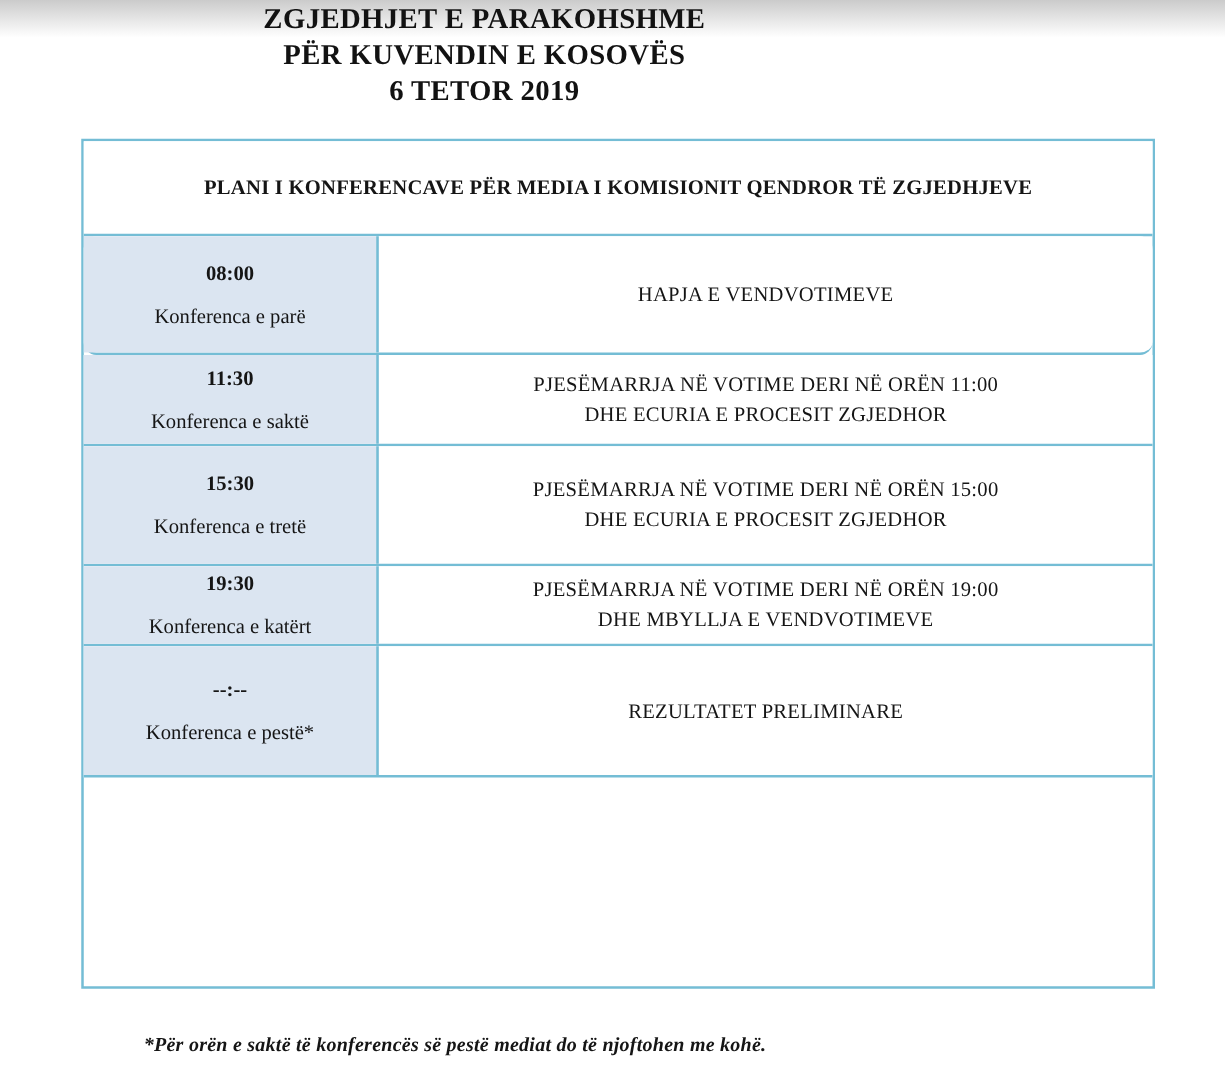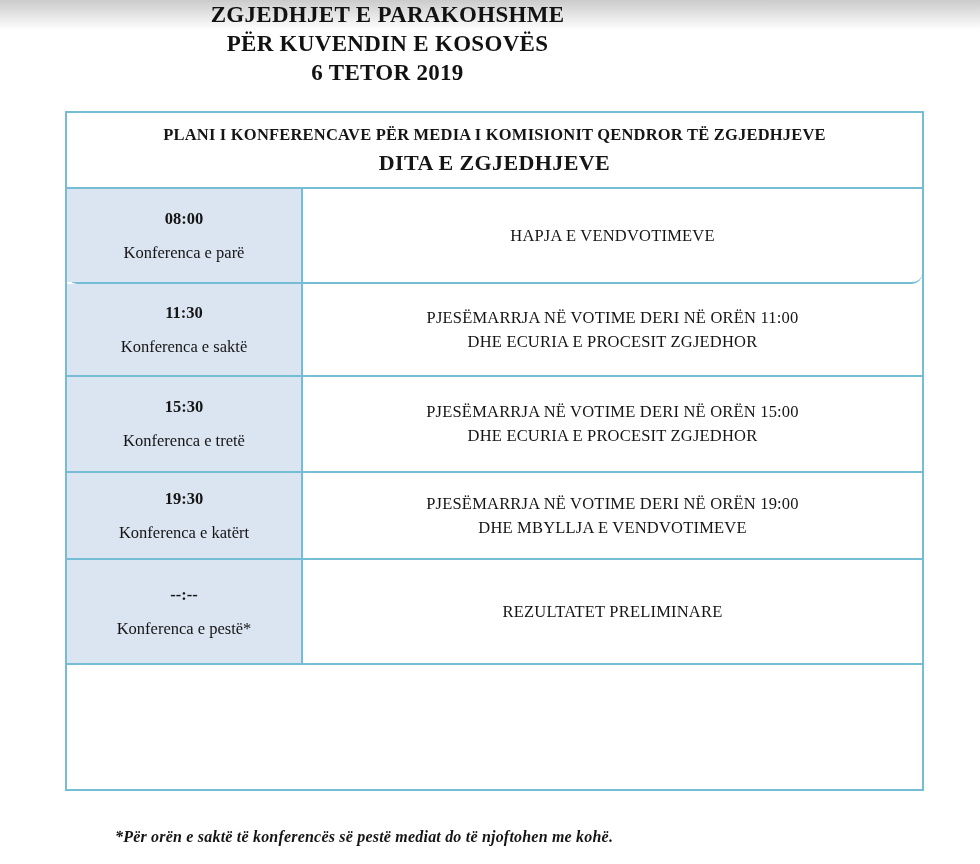--- a/index.html
+++ b/index.html
@@ -26,23 +26,23 @@
   }
   .t-header {
     height:76px; border-bottom:2px solid #74bdd5;
     display:flex; flex-direction:column; justify-content:center; align-items:center;
     background:#ffffff;
   }
   .t-header .h1 { font-size:16.5px; font-weight:bold; letter-spacing:0.2px; }
   .t-header .h2 { font-size:22px; font-weight:bold; margin-top:5px; letter-spacing:0.4px; }
   .t-row { display:flex; border-bottom:2px solid #74bdd5; background:#ffffff; }
   .t-row.r1 { height:95px;border-radius:10px; }
-  .t-row.r2 { height:93px; }
+  .t-row.r2 { height:73px; }
   .t-row.r3 { height:96px; }
-  .t-row.r4 { height:87px; }
+  .t-row.r4 { height:64px; }
   .t-row.r5 { height:105px; }
   .cell-left {
     width:236px; background:#dbe5f1; border-right:2px solid #74bdd5;
     display:flex; flex-direction:column; justify-content:center; align-items:center;
     text-align:center;
   }
   .cell-left .time { font-weight:bold; font-size:16.5px; }
   .cell-left .name { font-size:16.5px; margin-top:14px; }
   .cell-right {
     flex:1; display:flex; flex-direction:column; justify-content:center; align-items:center;
@@ -67,21 +67,20 @@
 <div class="doc-title">
   <div>ZGJEDHJET E PARAKOHSHME</div>
   <div>PËR KUVENDIN E KOSOVËS</div>
   <div>6 TETOR 2019</div>
 </div>
 
 <div class="schedule-table">
 
   <div class="t-header">
     <div class="h1">PLANI I KONFERENCAVE PËR MEDIA I KOMISIONIT QENDROR TË ZGJEDHJEVE</div>
-    <div class="h2">DITA E ZGJEDHJEVE</div>
   </div>
 
   <div class="t-row r1">
     <div class="cell-left">
       <div class="time">08:00</div>
       <div class="name">Konferenca e parë</div>
     </div>
     <div class="cell-right">
       <div>HAPJA E VENDVOTIMEVE</div>
       <div></div>

